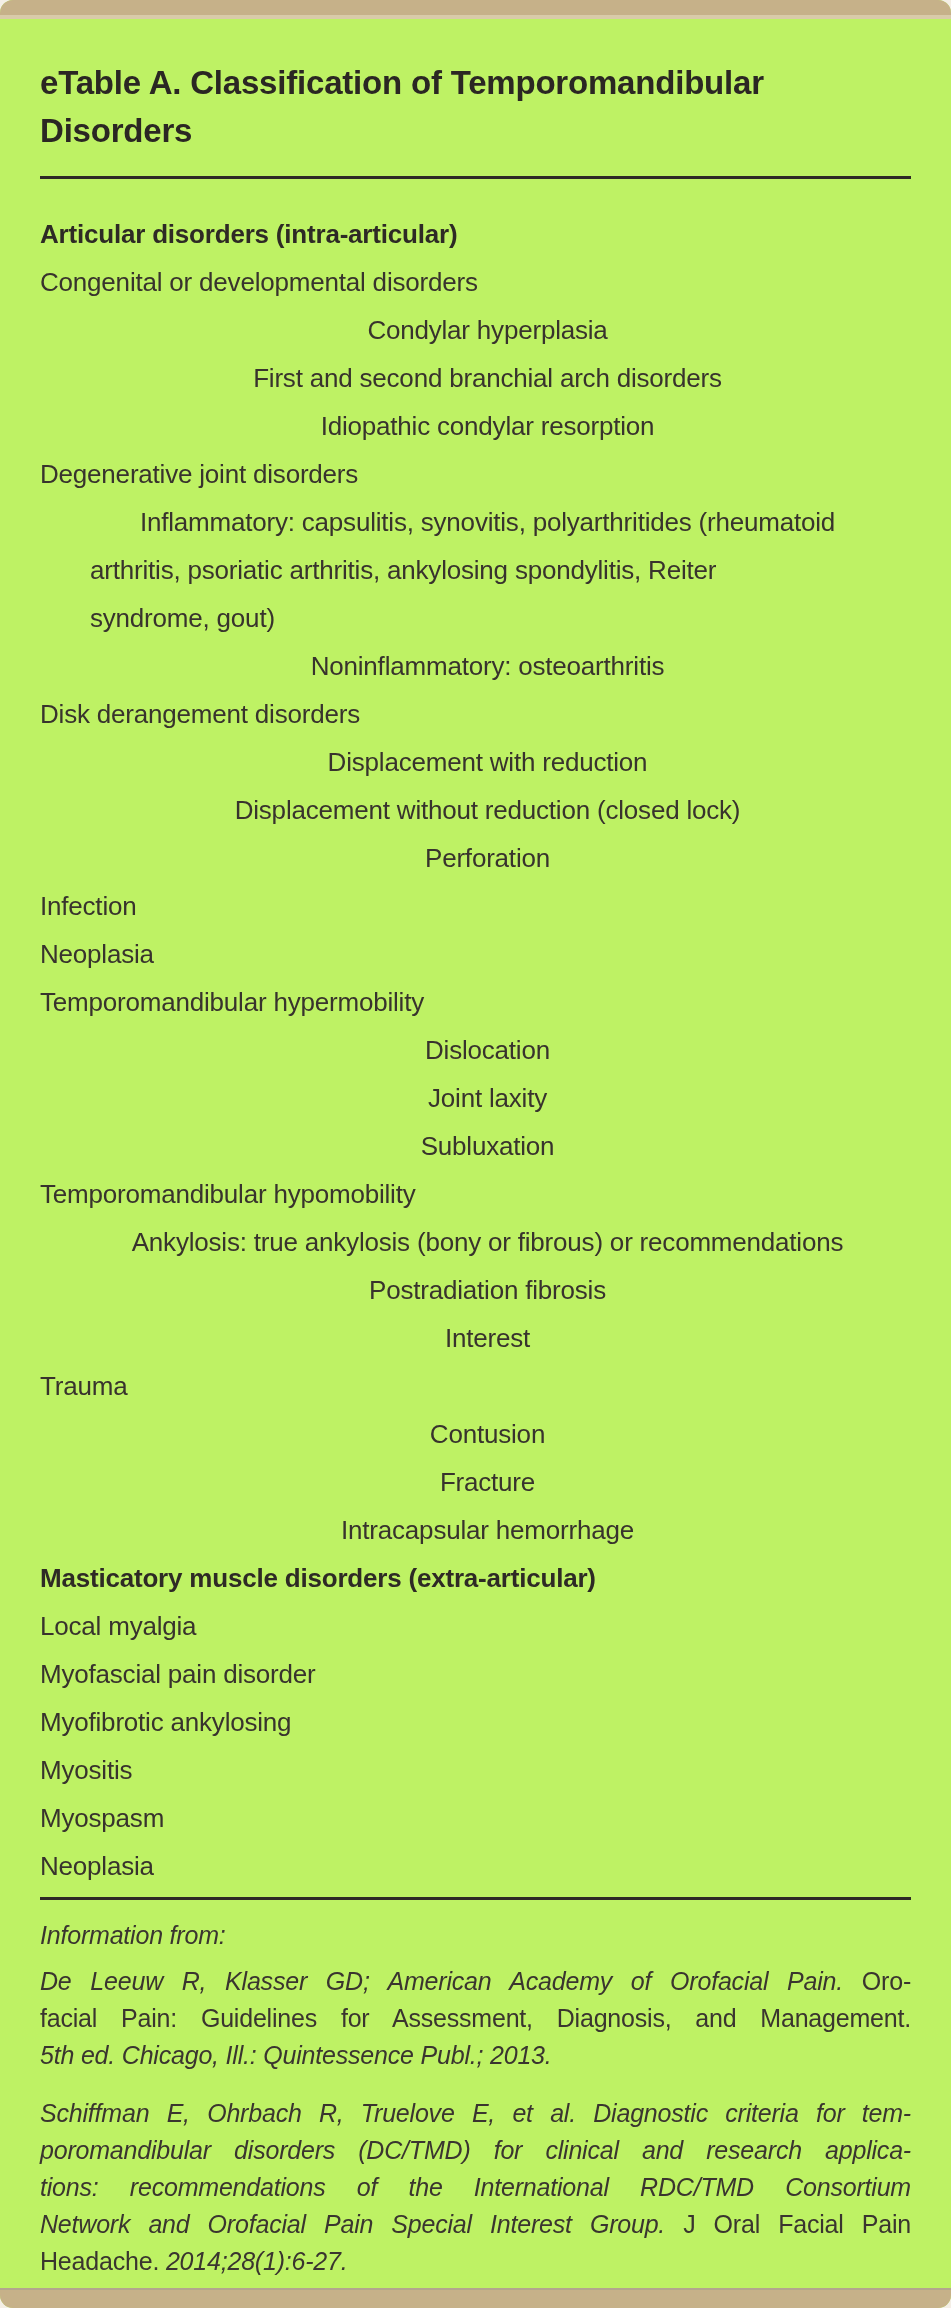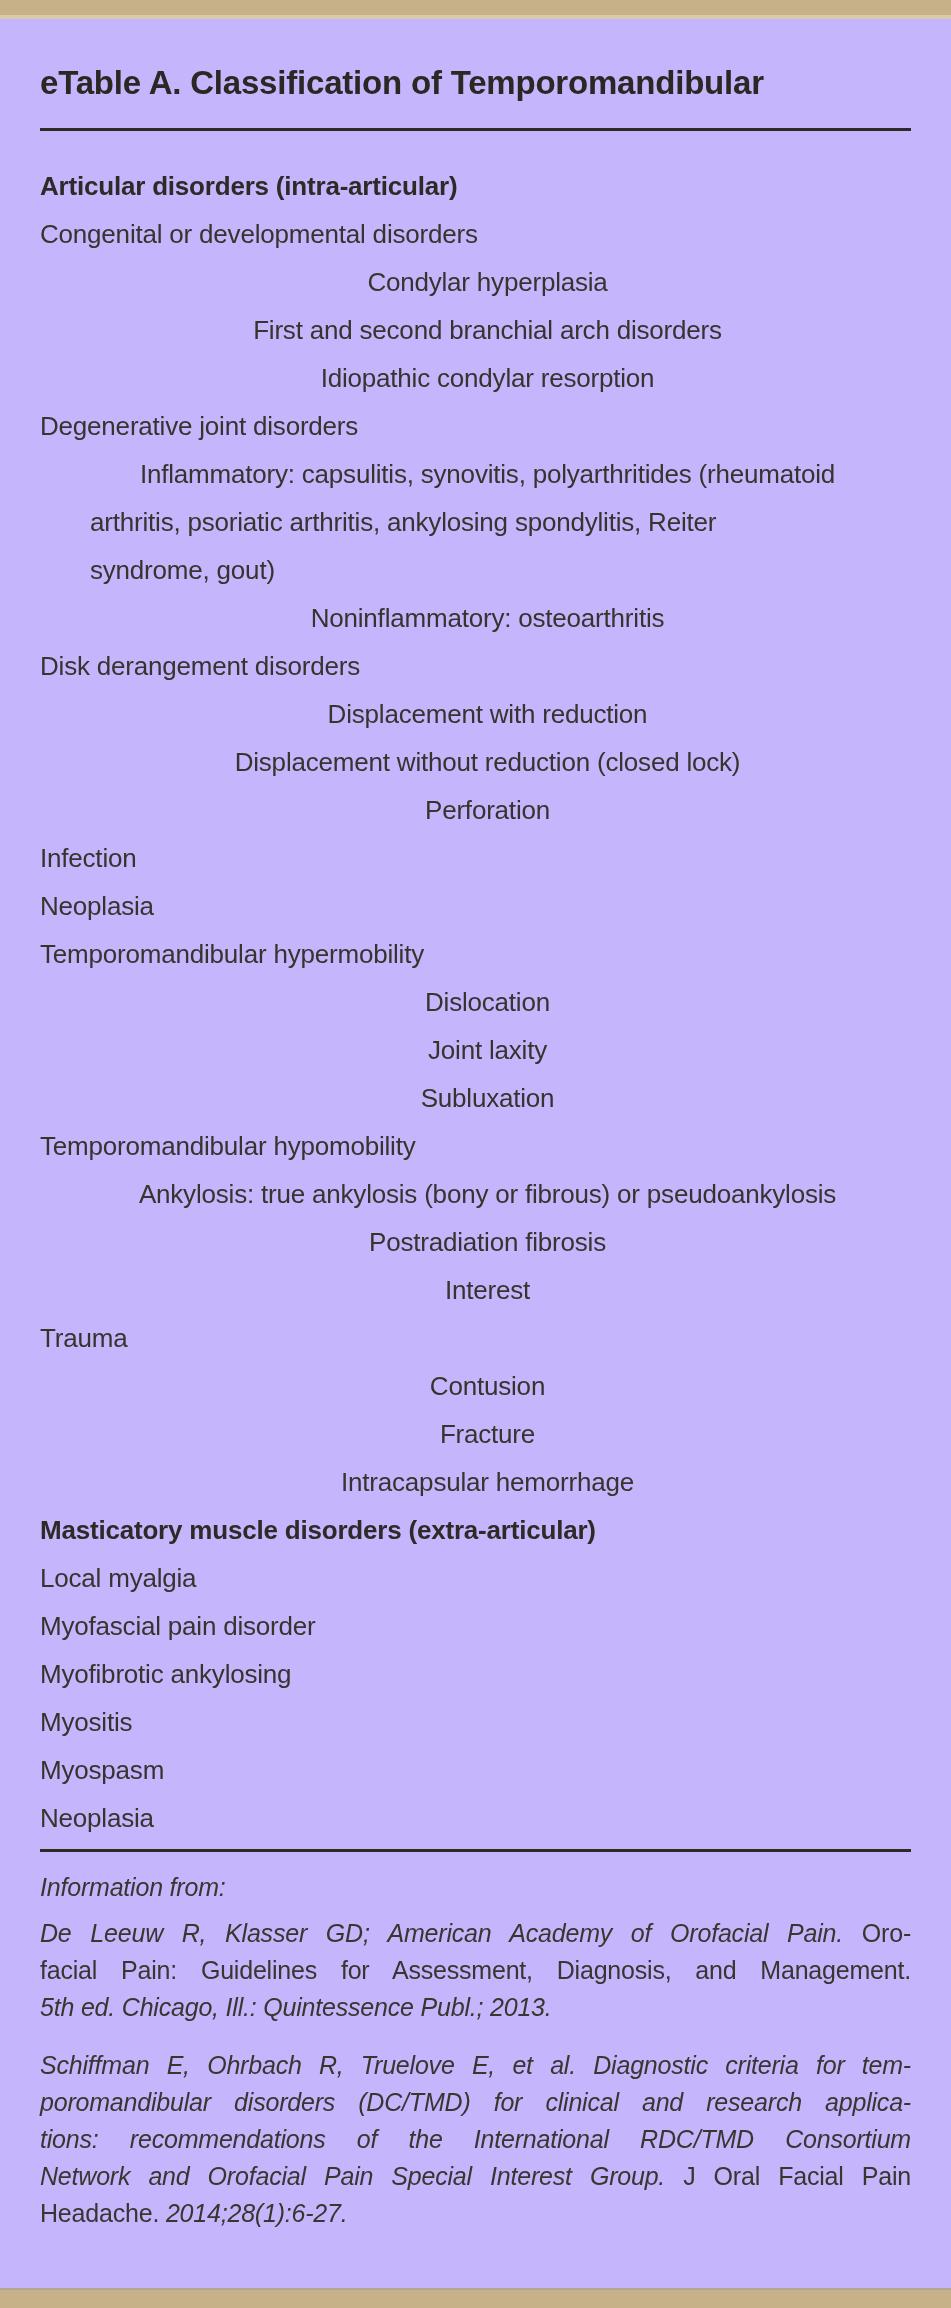--- a/index.html
+++ b/index.html
@@ -1,23 +1,24 @@
 <!DOCTYPE html>
 <html><head>
 <meta charset="utf-8">
 <style>
   html, body { margin:0; padding:0; background:#f4efe6; }
   .page {
     position:relative;
     width:951px; height:2308px;
-    background:#c4b5fd;
+    background:#bef264;
     font-family:"Liberation Sans", sans-serif;
     color:#38332d;
     overflow:hidden;
     box-sizing:border-box;
+    border-radius:13px;
   }
   .top-strip {
     height:15px;
     background:#c6b189;
     border-bottom:4px solid #d9cba9;
   }
   .bottom-strip {
     position:absolute; left:0; right:0; bottom:0;
     height:18px;
     background:#c6b189;
@@ -61,20 +62,21 @@
 </style>
 </head>
 <body>
 
 <div class="page">
   <div class="top-strip"></div>
 
   <div class="content">
     <h1 class="title" id="title">
         <div>eTable A. Classification of Temporomandibular</div>
+        <div>Disorders</div>
       </h1>
 
     <div class="rule rule-top"></div>
 
     <div class="list" id="list">
         <div class="li ind-0 li-bold">Articular disorders (intra-articular)</div>
         <div class="li ind-0">Congenital or developmental disorders</div>
         <div class="li ind-1">Condylar hyperplasia</div>
         <div class="li ind-1">First and second branchial arch disorders</div>
         <div class="li ind-1">Idiopathic condylar resorption</div>
@@ -87,21 +89,21 @@
         <div class="li ind-1">Displacement with reduction</div>
         <div class="li ind-1">Displacement without reduction (closed lock)</div>
         <div class="li ind-1">Perforation</div>
         <div class="li ind-0">Infection</div>
         <div class="li ind-0">Neoplasia</div>
         <div class="li ind-0">Temporomandibular hypermobility</div>
         <div class="li ind-1">Dislocation</div>
         <div class="li ind-1">Joint laxity</div>
         <div class="li ind-1">Subluxation</div>
         <div class="li ind-0">Temporomandibular hypomobility</div>
-        <div class="li ind-1">Ankylosis: true ankylosis (bony or fibrous) or pseudoankylosis</div>
+        <div class="li ind-1">Ankylosis: true ankylosis (bony or fibrous) or recommendations</div>
         <div class="li ind-1">Postradiation fibrosis</div>
         <div class="li ind-1">Interest</div>
         <div class="li ind-0">Trauma</div>
         <div class="li ind-1">Contusion</div>
         <div class="li ind-1">Fracture</div>
         <div class="li ind-1">Intracapsular hemorrhage</div>
         <div class="li ind-0 li-bold">Masticatory muscle disorders (extra-articular)</div>
         <div class="li ind-0">Local myalgia</div>
         <div class="li ind-0">Myofascial pain disorder</div>
         <div class="li ind-0">Myofibrotic ankylosing</div>

